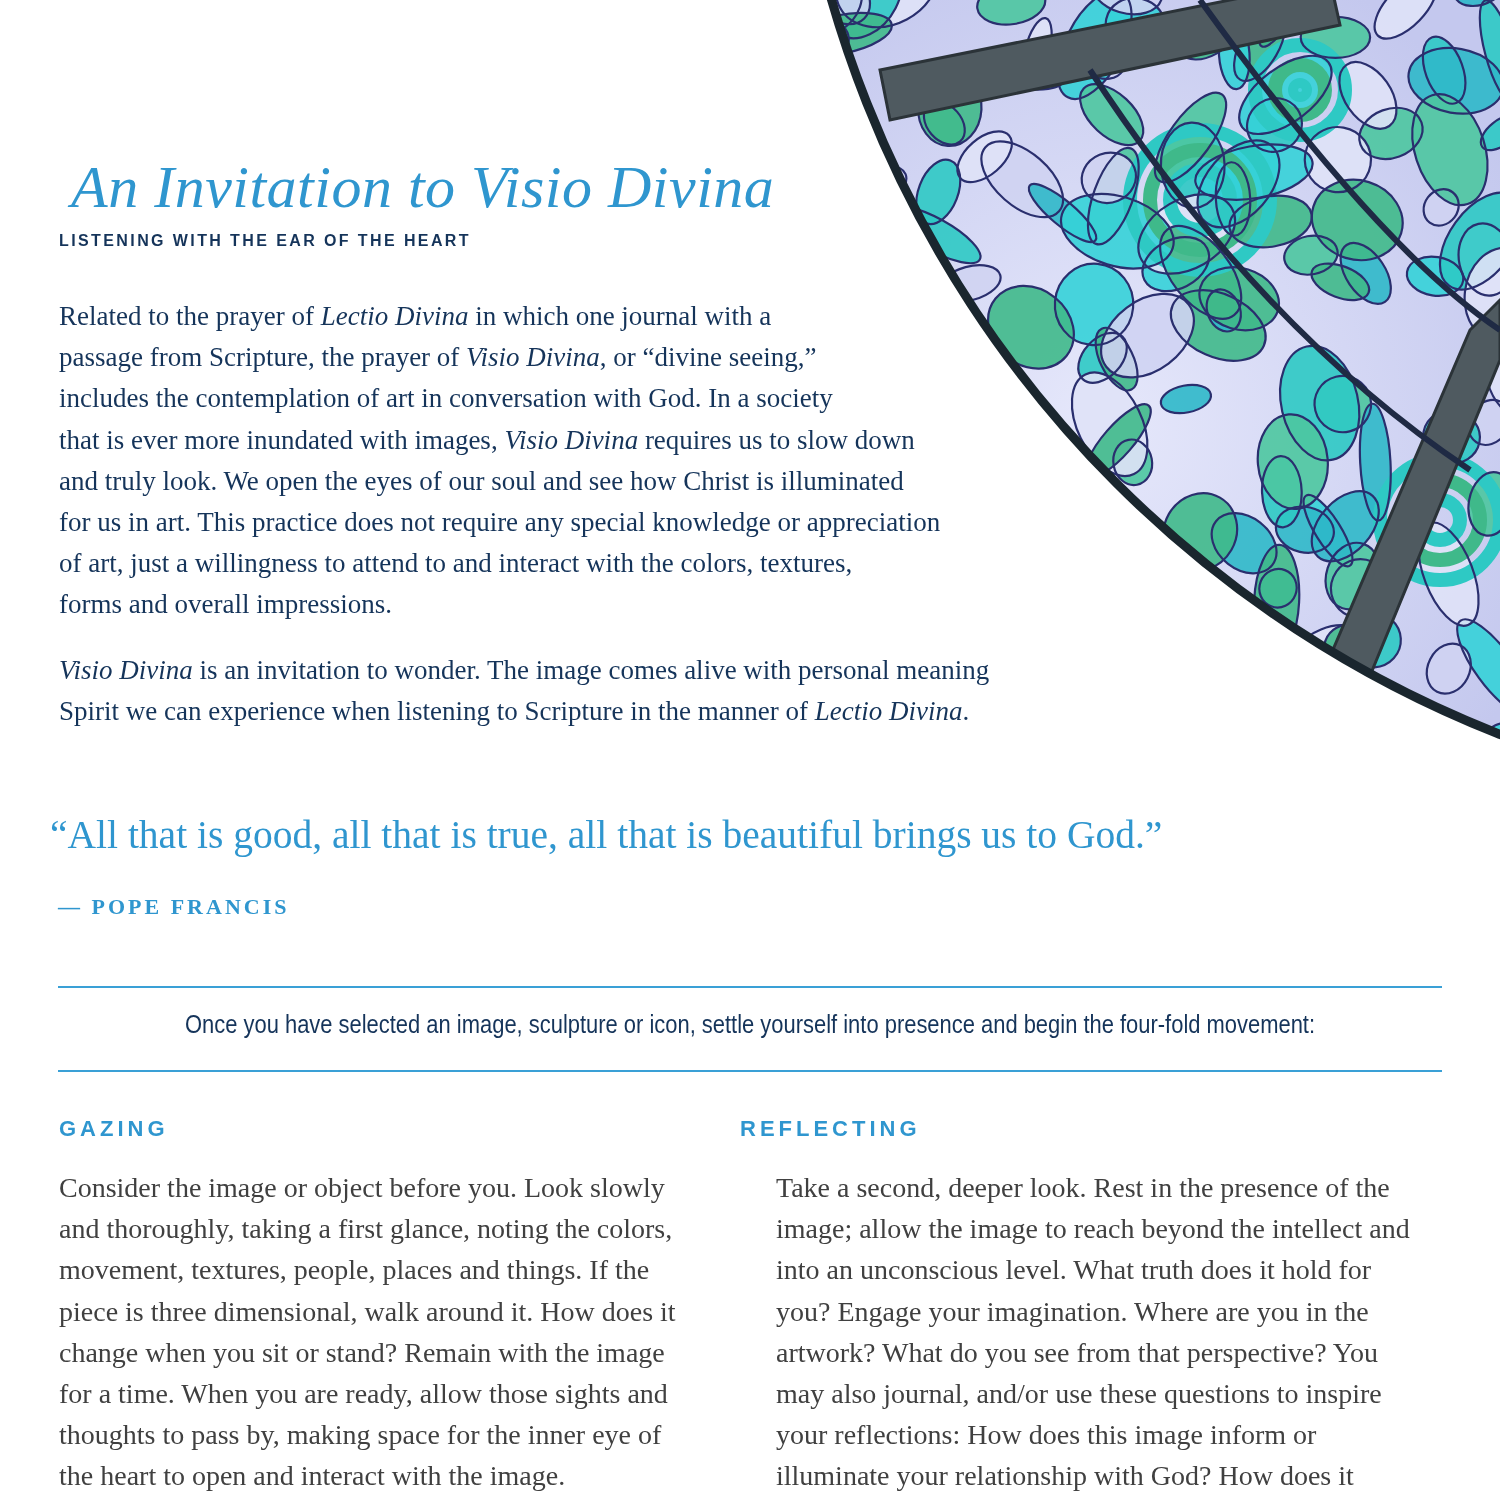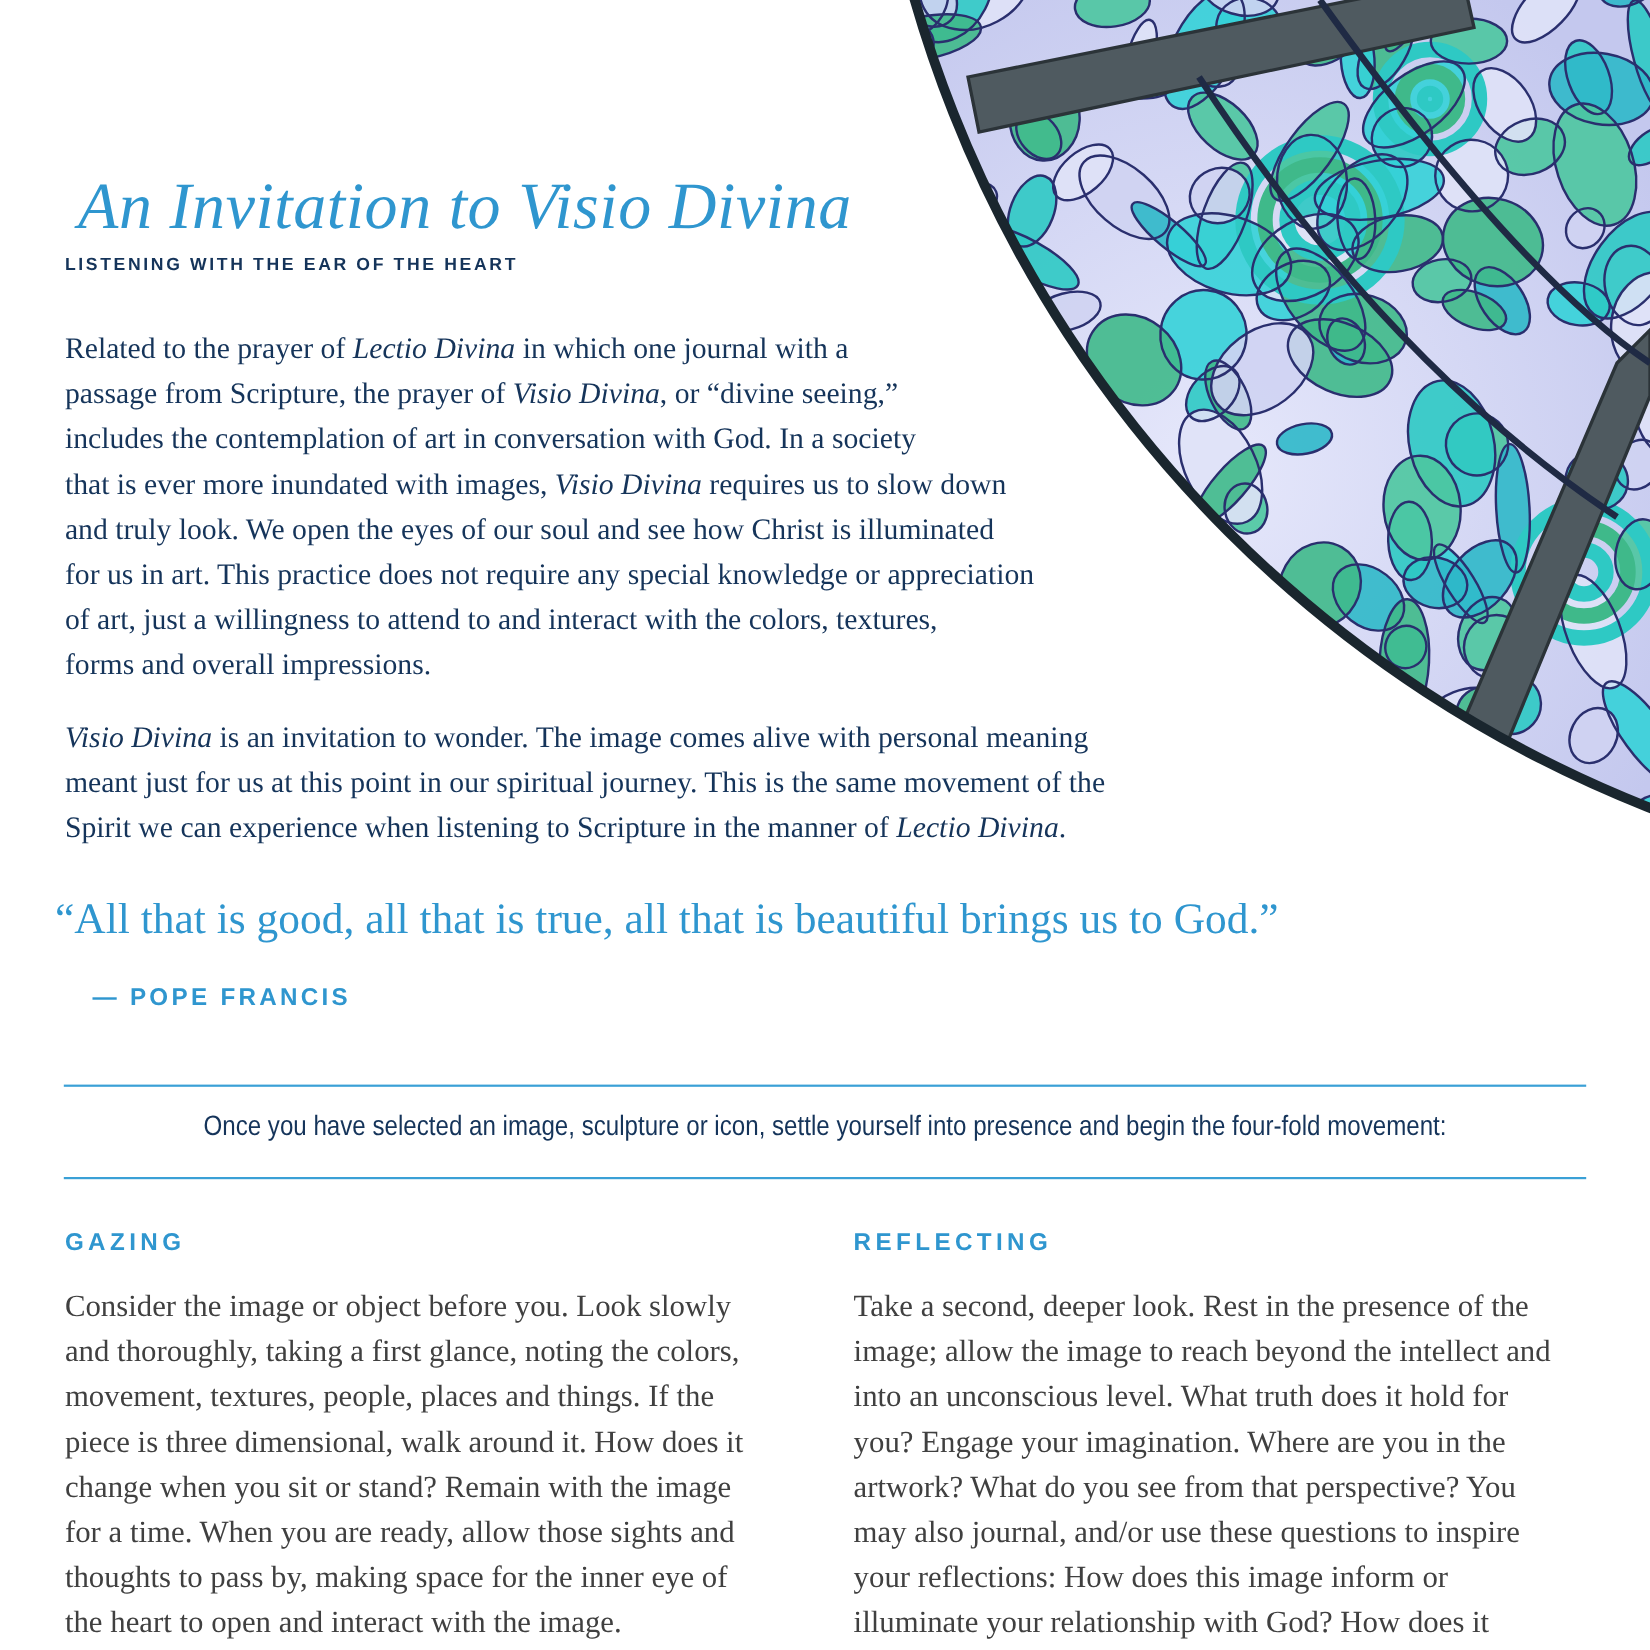--- a/index.html
+++ b/index.html
@@ -3,21 +3,21 @@
 <meta charset="utf-8">
 <style>
   html, body { margin:0; padding:0; background:#ffffff; }
   body { width:1500px; height:1500px; position:relative; overflow:hidden; }
   .glass { position:absolute; left:0; top:0; width:1500px; height:1500px; pointer-events:none; }
   .title { position:absolute; left:58px; top:140px; margin:13px; font-family:"Liberation Serif","DejaVu Serif",serif; font-style:italic; font-weight:normal; font-size:60px; color:#2f96cf; letter-spacing:0.5px; white-space:nowrap; }
   .subtitle { position:absolute; left:59px; top:232px; font-family:"Liberation Sans","DejaVu Sans",sans-serif; font-weight:bold; font-size:16px; letter-spacing:2.4px; color:#15345a; white-space:nowrap; }
   .body-text { position:absolute; left:59px; font-family:"Liberation Serif","DejaVu Serif",serif; font-size:27px; line-height:41.2px; color:#15345a; margin:0; }
   .line { display:block; white-space:nowrap; }
   .quote { position:absolute; left:50px; top:812px; font-family:"Liberation Serif","DejaVu Serif",serif; font-size:39.5px; color:#2f96cf; white-space:nowrap; }
-  .attrib { position:absolute; left:84px; top:894px; font-family:Liberation Sans, sans-serif; font-weight:bold; font-size:22px; letter-spacing:3px; color:#2f96cf; white-space:nowrap; }
+  .attrib { position:absolute; left:58px; top:894px; font-family:Liberation Serif, serif; font-weight:bold; font-size:22px; letter-spacing:3px; color:#2f96cf; white-space:nowrap; }
   .rule { position:absolute; left:58px; width:1384px; height:0; border-top:2px solid #3aa0d6; }
   .intro { position:absolute; left:0; width:1500px; top:1010px; text-align:center; font-family:"Liberation Sans","DejaVu Sans",sans-serif; font-size:25.5px; color:#15345a; transform:scaleX(0.86); transform-origin:750px 0; white-space:nowrap; }
   .step-head { position:absolute; top:1116px; font-family:"Liberation Sans","DejaVu Sans",sans-serif; font-weight:bold; font-size:22px; letter-spacing:4px; color:#2f96cf; }
   .step-body { position:absolute; top:1167px; font-family:"Liberation Serif","DejaVu Serif",serif; font-size:28px; line-height:41.2px; color:#404040; margin:0; }
   em { font-style:italic; }
 </style>
 </head>
 <body>
 
 <svg class="glass" viewBox="0 0 1500 1500" xmlns="http://www.w3.org/2000/svg">
@@ -406,21 +406,20 @@
     <span class="line"><span>passage from Scripture, the prayer of </span><em>Visio Divina</em><span>, or “divine seeing,”</span></span>
     <span class="line"><span>includes the contemplation of art in conversation with God. In a society</span></span>
     <span class="line"><span>that is ever more inundated with images, </span><em>Visio Divina</em><span> requires us to slow down</span></span>
     <span class="line"><span>and truly look. We open the eyes of our soul and see how Christ is illuminated</span></span>
     <span class="line"><span>for us in art. This practice does not require any special knowledge or appreciation</span></span>
     <span class="line"><span>of art, just a willingness to attend to and interact with the colors, textures,</span></span>
     <span class="line"><span>forms and overall impressions.</span></span>
   </p>
 <p class="body-text" id="second-para" style="top:650px;">
     <span class="line"><em>Visio Divina</em><span> is an invitation to wonder.  The image comes alive with personal meaning</span></span>
-    <span class="line"><span>meant just for us at this point in our spiritual journey.  This is the same movement of the</span></span>
     <span class="line"><span>Spirit we can experience when listening to Scripture in the manner of </span><em>Lectio Divina</em><span>.</span></span>
   </p>
 
 <div class="quote">“All that is good, all that is true, all that is beautiful brings us to God.”</div>
 <div class="attrib">— POPE FRANCIS</div>
 
 <div class="rule" style="top:986px;"></div>
 <div class="intro">Once you have selected an image, sculpture or icon, settle yourself into presence and begin the four-fold movement:</div>
 <div class="rule" style="top:1070px;"></div>
 
@@ -429,21 +428,21 @@
     <span class="line">Consider the image or object before you. Look slowly</span>
     <span class="line">and thoroughly, taking a first glance, noting the colors,</span>
     <span class="line">movement, textures, people, places and things. If the</span>
     <span class="line">piece is three dimensional, walk around it. How does it</span>
     <span class="line">change when you sit or stand? Remain with the image</span>
     <span class="line">for a time. When you are ready, allow those sights and</span>
     <span class="line">thoughts to pass by, making space for the inner eye of</span>
     <span class="line">the heart to open and interact with the image.</span>
   </p>
 
-<div class="step-head" style="left:776px;">REFLECTING</div>
+<div class="step-head" style="left:740px;">REFLECTING</div>
 <p class="step-body" id="step-1" style="left:776px;">
     <span class="line">Take a second, deeper look. Rest in the presence of the</span>
     <span class="line">image; allow the image to reach beyond the intellect and</span>
     <span class="line">into an unconscious level. What truth does it hold for</span>
     <span class="line">you? Engage your imagination. Where are you in the</span>
     <span class="line">artwork? What do you see from that perspective? You</span>
     <span class="line">may also journal, and/or use these questions to inspire</span>
     <span class="line">your reflections: How does this image inform or</span>
     <span class="line">illuminate your relationship with God? How does it</span>
   </p>

